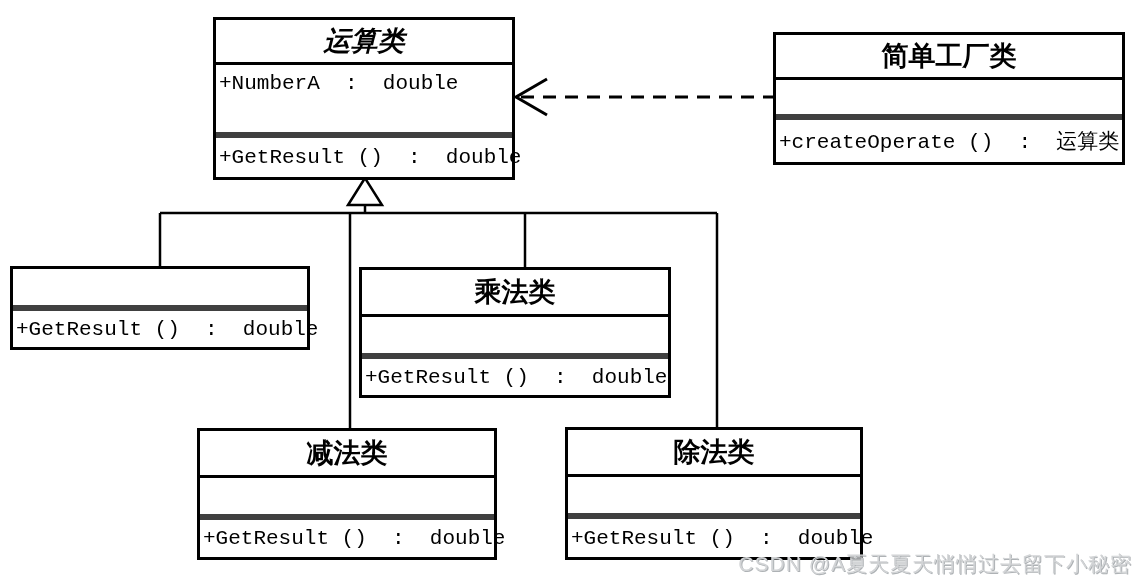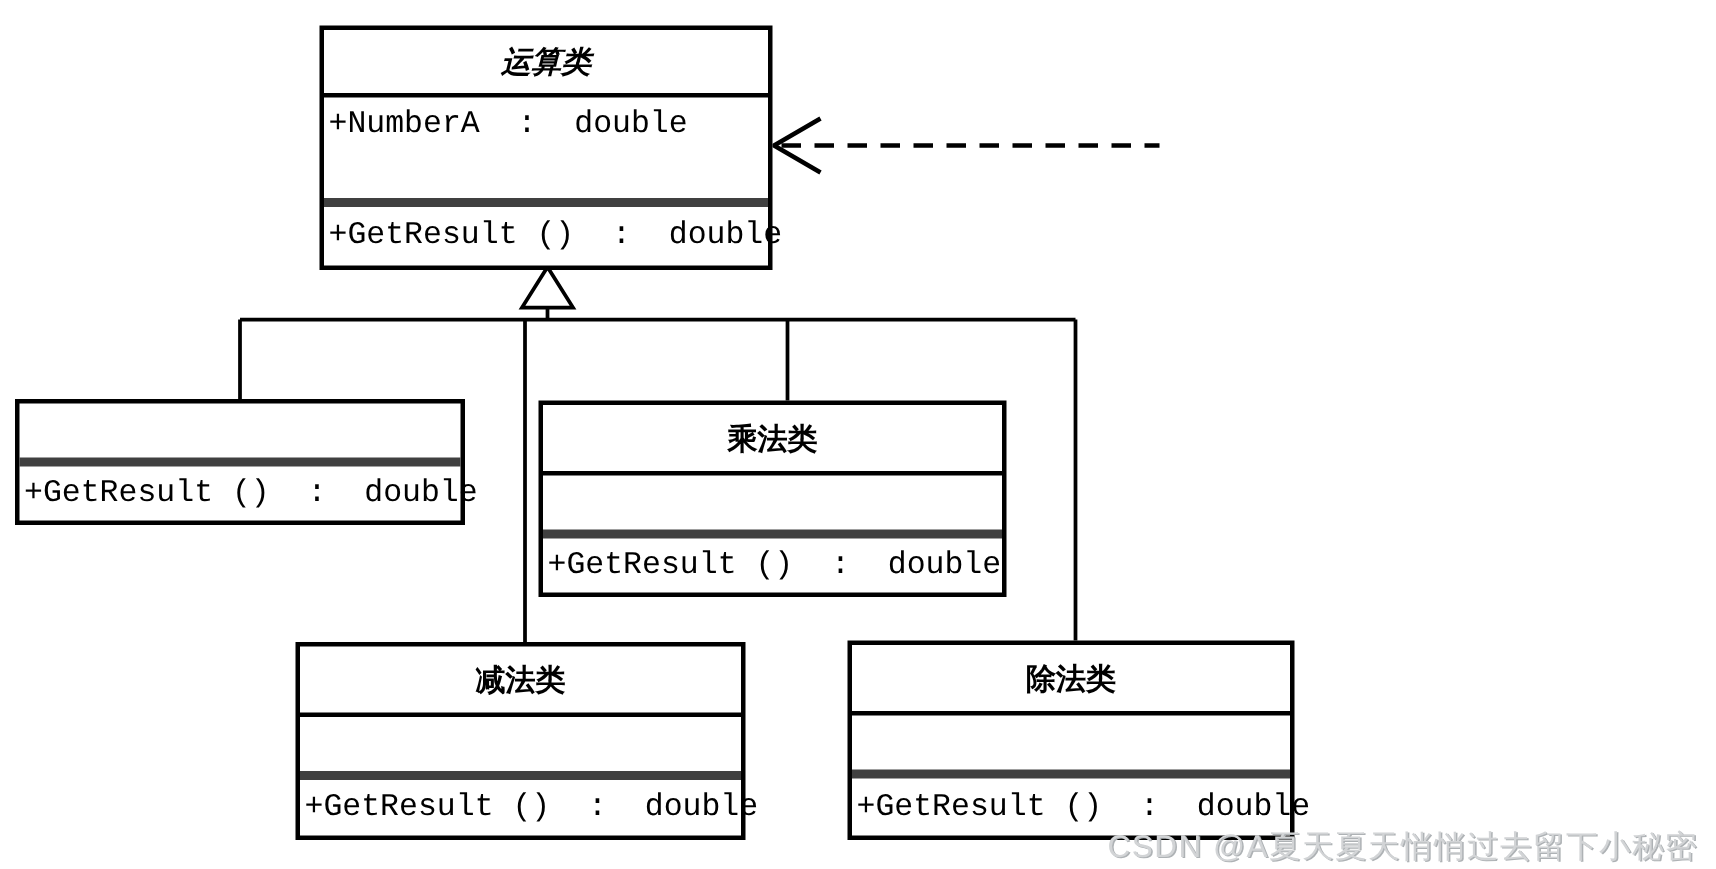--- a/index.html
+++ b/index.html
@@ -15,21 +15,21 @@
     position:absolute;
     background:#ffffff;
     border:3px solid #000000;
     box-sizing:border-box;
     z-index:1;
   }
   .uml-title{
     text-align:right;
     font-family:Liberation Mono, monospace;
     font-weight:bold;
-    font-size:20px;
+    font-size:27px;
     border-bottom:3px solid #000000;
     display:flex;align-items:center;justify-content:center;
   }
   .uml-title.italic{font-style:italic;}
   .uml-attrs{
     border-bottom:6px solid #404040;
     box-sizing:border-box;
   }
   .uml-member{
     font-family:"Liberation Mono","DejaVu Sans Mono",monospace;
@@ -73,20 +73,27 @@
   <div class="uml-class" style="left:213px;top:17px;width:302px;">
     <div class="uml-title italic" style="height:42px;">运算类</div>
     <div class="uml-attrs" style="height:73px;">
       <div class="uml-member">+NumberA  :  double</div>
     </div>
     <div class="uml-methods" style="height:39px;">
       <div class="uml-member">+GetResult ()  :  double</div>
     </div>
   </div>
 
+  <div class="uml-class" style="left:773px;top:32px;width:352px;">
+    <div class="uml-title" style="height:42px;">简单工厂类</div>
+    <div class="uml-attrs" style="height:40px;"></div>
+    <div class="uml-methods" style="height:42px;">
+      <div class="uml-member">+createOperate ()  :  运算类</div>
+    </div>
+  </div>
 
   <div class="uml-class" style="left:10px;top:266px;width:300px;">
     <div class="uml-attrs" style="height:42px;"></div>
     <div class="uml-methods" style="height:36px;">
       <div class="uml-member">+GetResult ()  :  double</div>
     </div>
   </div>
 
   <div class="uml-class" style="left:359px;top:267px;width:312px;">
     <div class="uml-title" style="height:44px;">乘法类</div>

